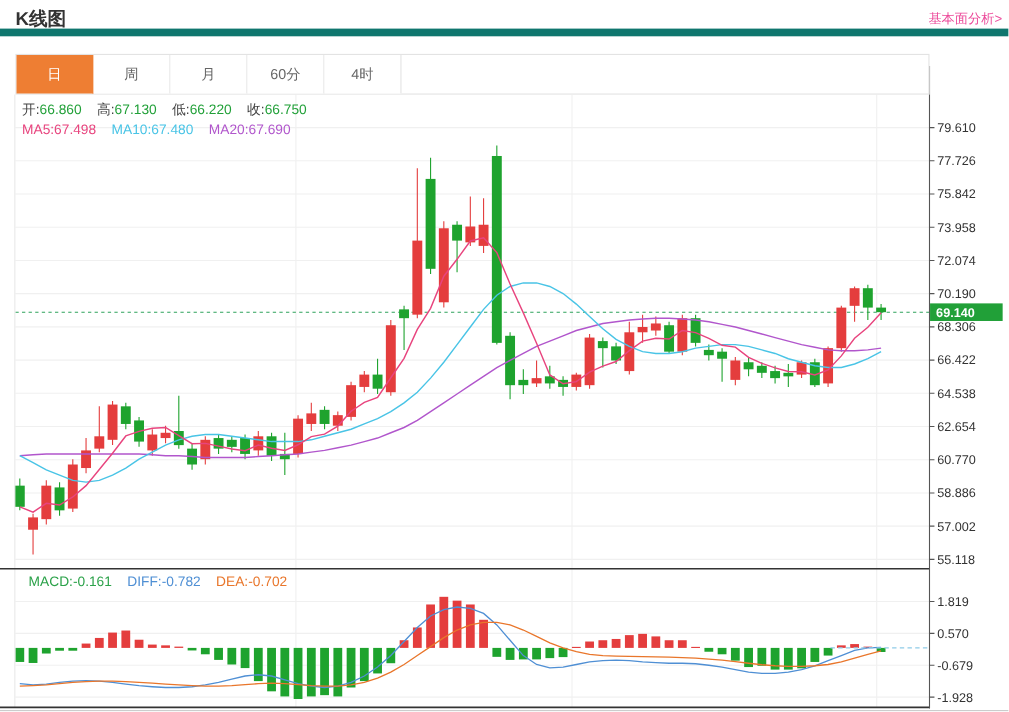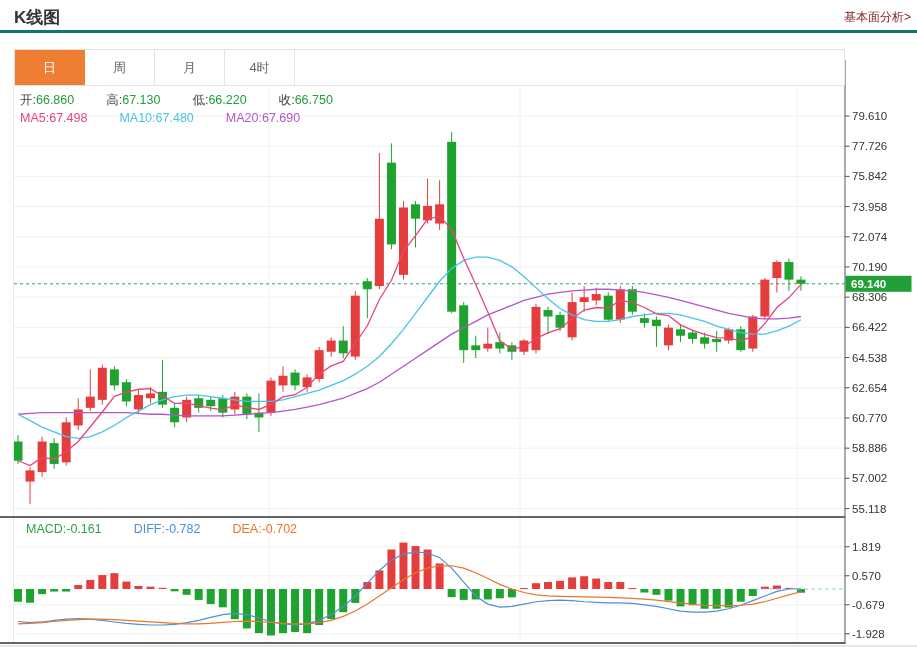--- a/index.html
+++ b/index.html
@@ -1,25 +1,25 @@
 <!DOCTYPE html>
 <html><head>
 <meta charset="utf-8">
 <style>
   html,body{margin:0;padding:0;background:#fff;}
   body{width:917px;height:647px;font-family:"Liberation Sans","DejaVu Sans",sans-serif;}
   .stage{position:relative;width:917px;height:647px;background:#fff;overflow:hidden;}
-  .hdr{position:absolute;left:0;top:0;width:917px;height:33px;border-bottom:3px solid #0f766e;box-sizing:border-box;background:#fff;z-index:5;}
+  .hdr{position:absolute;left:0;top:0;width:917px;height:33px;border-bottom:7px solid #0f766e;box-sizing:border-box;background:#fff;z-index:5;}
   .title{position:absolute;left:14px;top:6px;font-size:17px;font-weight:bold;color:#333;}
-  .fund-link{position:absolute;right:6px;top:9px;font-size:12px;color:#7f1d1d;cursor:pointer;}
+  .fund-link{position:absolute;right:6px;top:9px;font-size:12px;color:#ec4899;cursor:pointer;}
   .tabs{position:absolute;left:14px;top:49px;width:831px;height:37px;display:flex;border:1px solid #e3e3e3;box-sizing:border-box;background:#fff;z-index:5;}
   .tab{width:70px;box-sizing:border-box;border-right:1px solid #e3e3e3;display:flex;align-items:center;justify-content:center;font-size:13px;color:#666;cursor:pointer;background:#fff;}
   .tab.active{background:#ee7e33;color:#fff;border-color:#ee7e33;}
   .inforow{position:absolute;font-size:12.5px;white-space:nowrap;z-index:4;}
-  .inforow .itm{margin-right:32px;}
+  .inforow .itm{margin-right:14px;}
   .inforow .lbl{color:#444;}
   #chart-svg{position:absolute;left:0;top:0;z-index:1;}
   .plot-hit{position:absolute;left:14px;top:86px;width:831px;height:558px;z-index:3;}
 </style>
 </head>
 <body>
 
 <div class="stage">
   <svg id="chart-svg" width="917" height="647">
       <g>
@@ -307,20 +307,21 @@
 
   <div class="hdr">
     <div class="title">K线图</div>
     <div class="fund-link">基本面分析&gt;</div>
   </div>
 
   <div class="tabs" id="tabs">
       <div class="tab active">日</div>
       <div class="tab">周</div>
       <div class="tab">月</div>
+      <div class="tab">60分</div>
       <div class="tab">4时</div>
     </div>
 
   <div class="inforow" id="ohlc-row" style="left:20px;top:92px;"><span class="itm"><span class="lbl">开:</span><span style="color: rgb(33, 160, 56);">66.860</span></span><span class="itm"><span class="lbl">高:</span><span style="color: rgb(33, 160, 56);">67.130</span></span><span class="itm"><span class="lbl">低:</span><span style="color: rgb(33, 160, 56);">66.220</span></span><span class="itm"><span class="lbl">收:</span><span style="color: rgb(33, 160, 56);">66.750</span></span></div>
   <div class="inforow" id="ma-row" style="left:20px;top:111px;"><span class="itm"><span class="lbl" style="color: rgb(232, 68, 126);">MA5:</span><span style="color: rgb(232, 68, 126);">67.498</span></span><span class="itm"><span class="lbl" style="color: rgb(73, 196, 230);">MA10:</span><span style="color: rgb(73, 196, 230);">67.480</span></span><span class="itm"><span class="lbl" style="color: rgb(177, 86, 204);">MA20:</span><span style="color: rgb(177, 86, 204);">67.690</span></span></div>
   <div class="inforow" id="macd-row" style="left:26px;top:522px;"><span class="itm"><span class="lbl" style="color: rgb(44, 162, 74);">MACD:</span><span style="color: rgb(44, 162, 74);">-0.161</span></span><span class="itm"><span class="lbl" style="color: rgb(79, 143, 212);">DIFF:</span><span style="color: rgb(79, 143, 212);">-0.782</span></span><span class="itm"><span class="lbl" style="color: rgb(233, 118, 43);">DEA:</span><span style="color: rgb(233, 118, 43);">-0.702</span></span></div>
 
   <div class="plot-hit"></div>
 </div>
 

